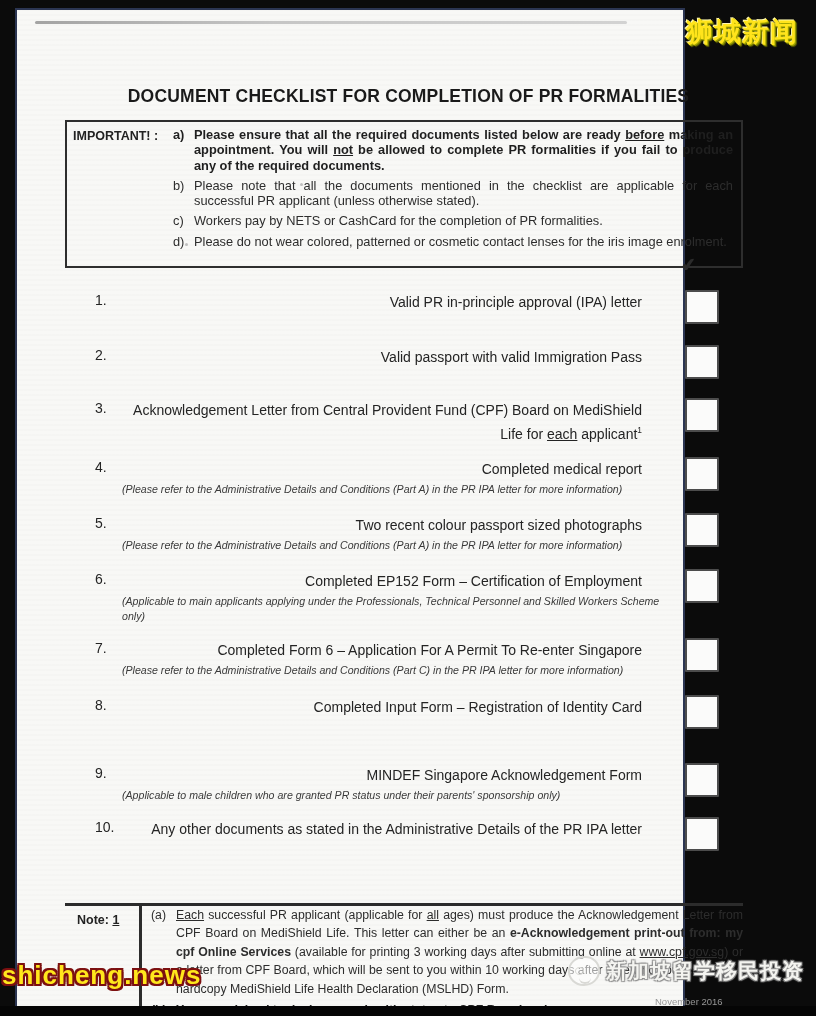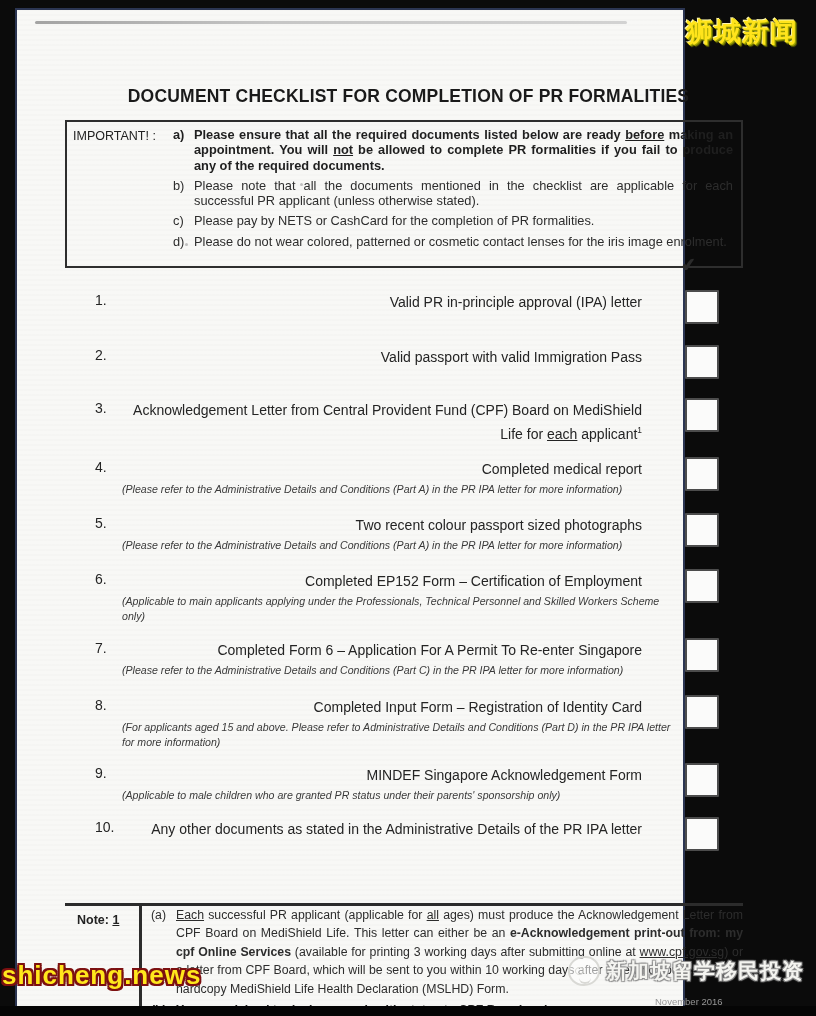--- a/index.html
+++ b/index.html
@@ -12,21 +12,21 @@
 
   .artifact{position:absolute;left:18px;top:11px;width:592px;height:3px;border-radius:2px;
             background:linear-gradient(90deg,#8e8e8e,#b9b9b9 40%,#c9c9c9);opacity:.8;}
   .speck{position:absolute;width:3px;height:3px;border-radius:50%;background:#a8a8a8;opacity:.7;}
 
   .title{position:absolute;left:0;top:76px;width:100%;text-align:center;font-size:17.5px;
          font-weight:bold;color:#1a1a1a;letter-spacing:.2px;}
 
   .impbox{position:absolute;left:48px;top:110px;width:678px;height:148px;border:2px solid #2e2e2e;
           box-sizing:border-box;display:flex;padding:5px 8px 0 6px;}
-  .implabel{width:100px;flex:none;font-size:12.5px;font-weight:normal;color:#222;padding-top:2px;}
+  .implabel{width:100px;flex:none;font-size:12.5px;font-weight:bold;color:#222;padding-top:2px;}
   .imppoints{flex:1;}
   .point{position:relative;padding-left:21px;font-size:12.8px;line-height:15.3px;color:#2d2d2d;
          text-align:justify;margin-bottom:5px;}
   .point .pfx{position:absolute;left:0;top:0;}
   .point.bold{font-weight:bold;color:#1f1f1f;}
   .u{text-decoration:underline;}
   .b{font-weight:bold;}
 
   .tick{position:absolute;left:664px;top:244px;font-size:18px;font-weight:bold;color:#2b2b2b;
         transform:rotate(-6deg);}
@@ -85,21 +85,21 @@
       <div class="impbox">
         <div class="implabel">IMPORTANT! :</div>
         <div class="imppoints">
           <div class="point bold">
             <span class="pfx">a)</span><span>Please ensure that all the required documents listed below are ready </span><span class="u">before</span><span> making an appointment. You will </span><span class="u">not</span><span> be allowed to complete PR formalities if you fail to produce any of the required documents.</span>
           </div>
           <div class="point">
             <span class="pfx">b)</span><span>Please note that all the documents mentioned in the checklist are applicable for each successful PR applicant (unless otherwise stated).</span>
           </div>
           <div class="point">
-            <span class="pfx">c)</span><span>Please pay by NETS or CashCard for the completion of PR formalities.</span>
+            <span class="pfx">c)</span><span>Workers pay by NETS or CashCard for the completion of PR formalities.</span>
           </div>
           <div class="point">
             <span class="pfx">d)</span><span>Please do not wear colored, patterned or cosmetic contact lenses for the iris image enrolment.</span>
           </div>
         </div>
       </div>
 
       <div class="tick">✔</div>
 
       <div class="row" style="top:282px">
@@ -136,21 +136,20 @@
       </div>
 
       <div class="row" style="top:630px">
         <span class="num">7.</span><span class="txt">Completed Form 6 – Application For A Permit To Re-enter Singapore</span>
         <div class="sub">(Please refer to the Administrative Details and Conditions (Part C) in the PR IPA letter for more information)</div>
         <div class="cb"></div>
       </div>
 
       <div class="row" style="top:687px">
         <span class="num">8.</span><span class="txt">Completed Input Form – Registration of Identity Card</span>
-        <div class="sub">(For applicants aged 15 and above.  Please refer to Administrative Details and Conditions (Part D) in the PR IPA letter for more information)</div>
         <div class="cb"></div>
       </div>
 
       <div class="row" style="top:755px">
         <span class="num">9.</span><span class="txt">MINDEF Singapore Acknowledgement Form</span>
         <div class="sub">(Applicable to male children who are granted PR status under their parents' sponsorship only)</div>
         <div class="cb"></div>
       </div>
 
       <div class="row" style="top:809px">

